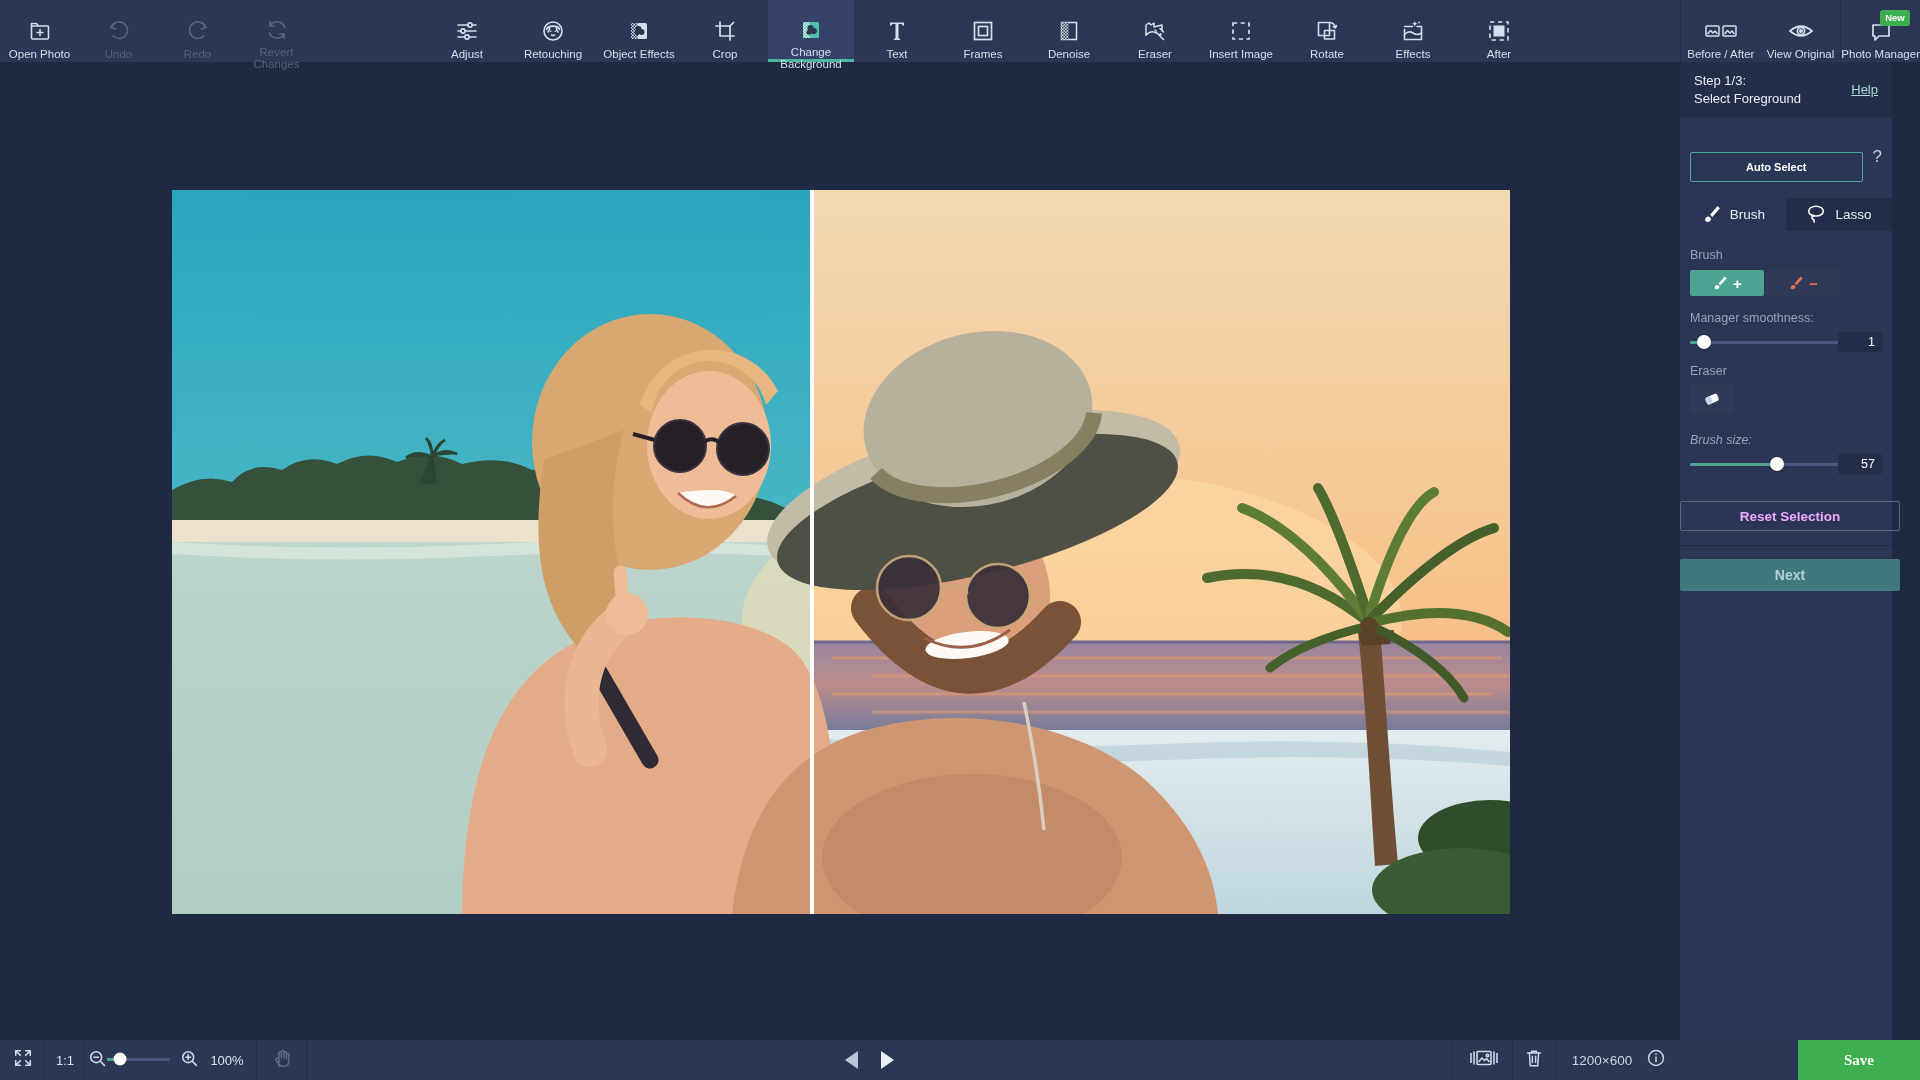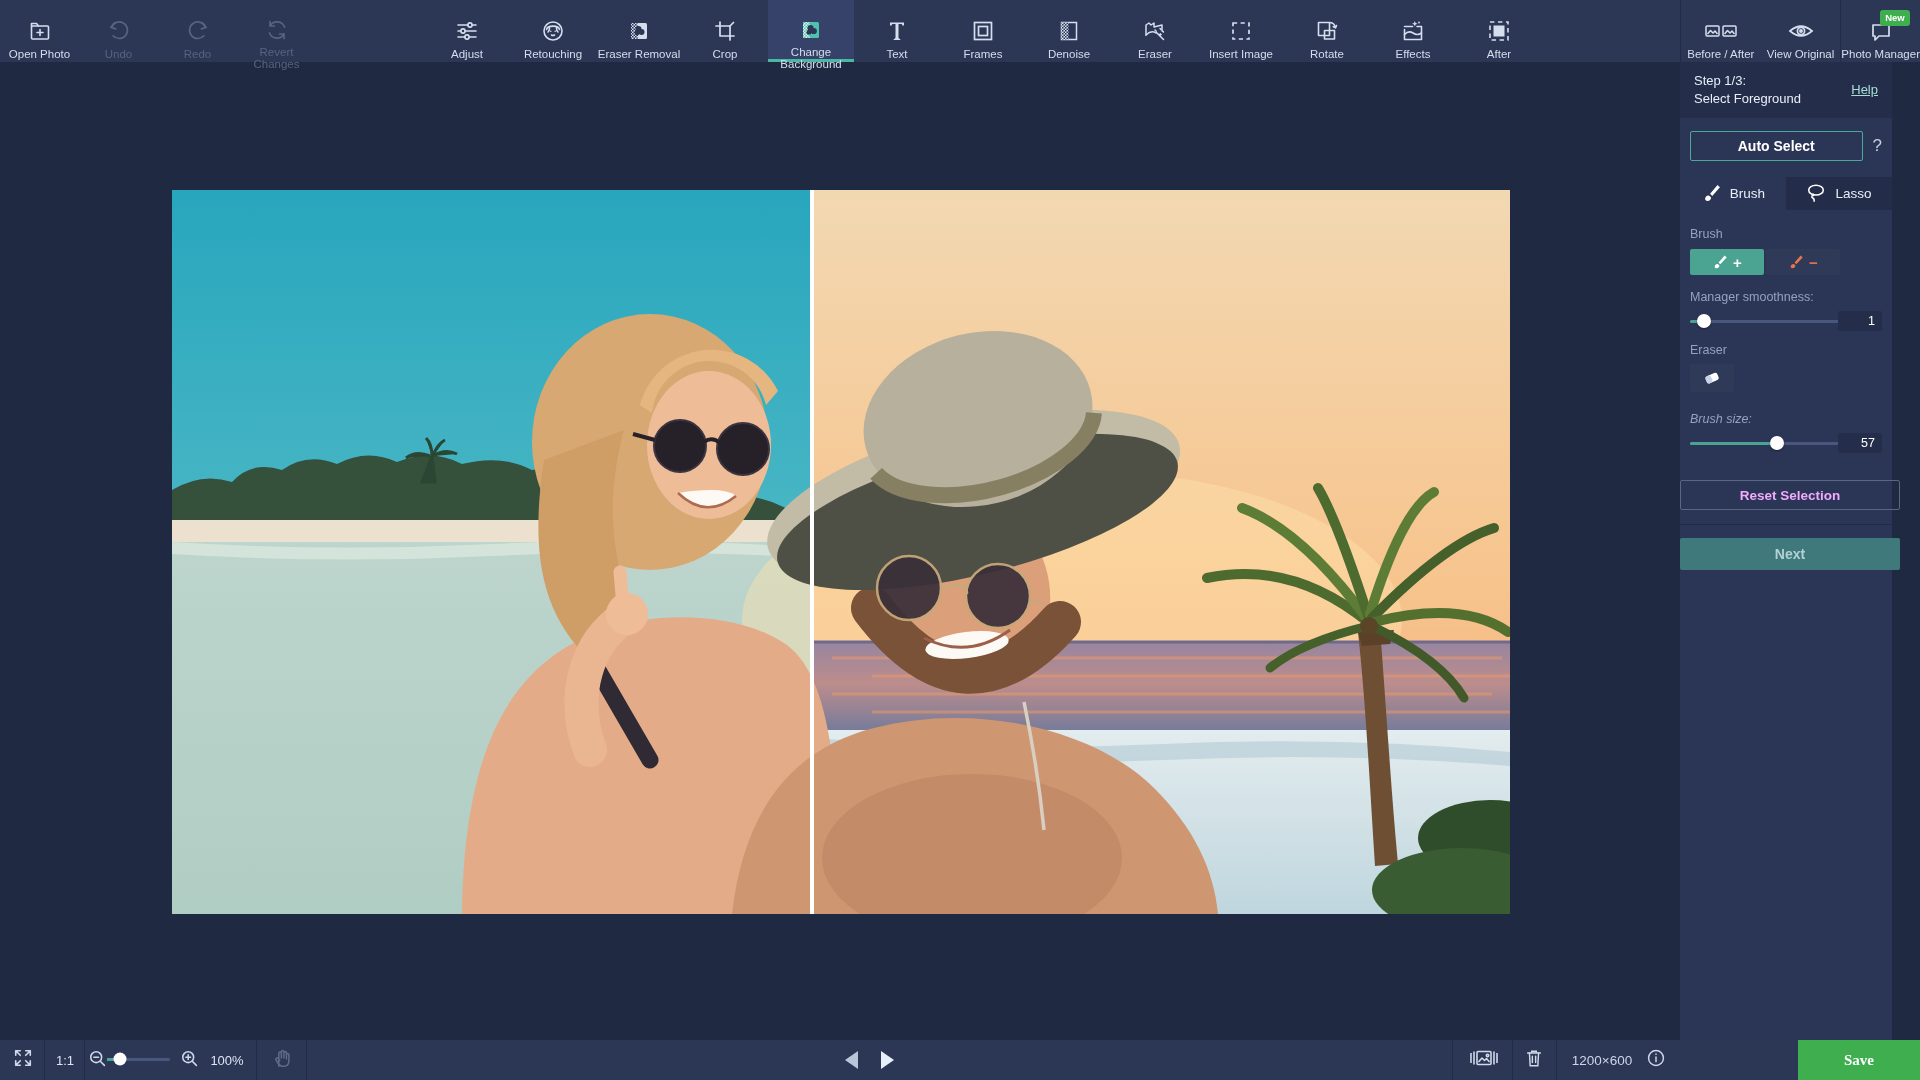--- a/index.html
+++ b/index.html
@@ -30,21 +30,21 @@
   .photo { position:absolute; left:172px; top:128px; width:1338px; height:724px; cursor:crosshair; }
   .photo svg { display:block; }
 
   
   .rightpanel { position:absolute; left:1680px; top:62px; width:212px; height:978px; background:#2b3555; }
   .panel-header { height:56px; background:#242e4b; padding:10px 14px 0 14px; position:relative;
                   color:#e9eef7; font-size:13px; line-height:18px; }
   .help-link { position:absolute; right:14px; top:19px; color:#a9ded5; font-size:13px; text-decoration:underline; cursor:pointer; }
   .auto-row { display:flex; align-items:center; margin:13px 10px 0 10px; }
   .auto-select-btn { width:198px; height:30px; background:transparent; border:1px solid #4da89c; border-radius:2px;
-                     color:#fff; font-weight:bold; font-size:14px; font-family:inherit; cursor:pointer; }
+                     color:#fff; font-weight:bold; font-size:11px; font-family:inherit; cursor:pointer;margin-top:21px; }
   .q-mark { margin-left:10px; color:#c7d0e0; font-size:17px; cursor:pointer; }
   .tabs { display:flex; height:33px; margin-top:16px; }
   .tab { flex:1; display:flex; align-items:center; justify-content:center; gap:9px; color:#e9eef7;
          font-size:13.5px; cursor:pointer; }
   .tab.inactive { background:#232d49; }
   .plabel { color:#94a2be; font-size:12.5px; padding:0 10px; }
   .lbl-brush { margin-top:17px; }
   .brush-btns { display:flex; gap:2px; margin:8px 10px 0 10px; }
   .bb { width:74px; height:26px; border-radius:2px; display:flex; align-items:center; justify-content:center; gap:5px;
         cursor:pointer; font-size:15px; font-weight:bold; }
@@ -164,21 +164,21 @@
             <rect x="1.5" y="1.5" width="1.5" height="1.5" fill="#2c3655"></rect>
               </pattern>
             </defs>
           <rect x="5" y="5" width="16" height="16" rx="1.5" fill="#d5deee"></rect>
           <rect x="5" y="5" width="7" height="16" rx="1.5" fill="url(#pat-or)"></rect>
           <circle cx="12.5" cy="11" r="3" fill="#2c3655"></circle>
             <circle cx="15.5" cy="14" r="3" fill="#2c3655"></circle>
           <circle cx="11" cy="15" r="2.4" fill="#2c3655"></circle>
         </svg>
         </span>
-      <span>Eraser Removal</span>
+      <span>Object Effects</span>
     </div>
     <div class="tool-item">
       <span class="ticon">
         <svg width="26" height="26" viewBox="0 0 26 26" fill="none" stroke="currentColor" stroke-width="1.7" stroke-linecap="round" stroke-linejoin="round">
           <path d="M8 4 V18 H22"></path>
             <path d="M4 8 H18 V22"></path>
             <path d="M18 8 L21.5 4.5"></path>
         </svg>
         </span>
       <span>Crop</span>

